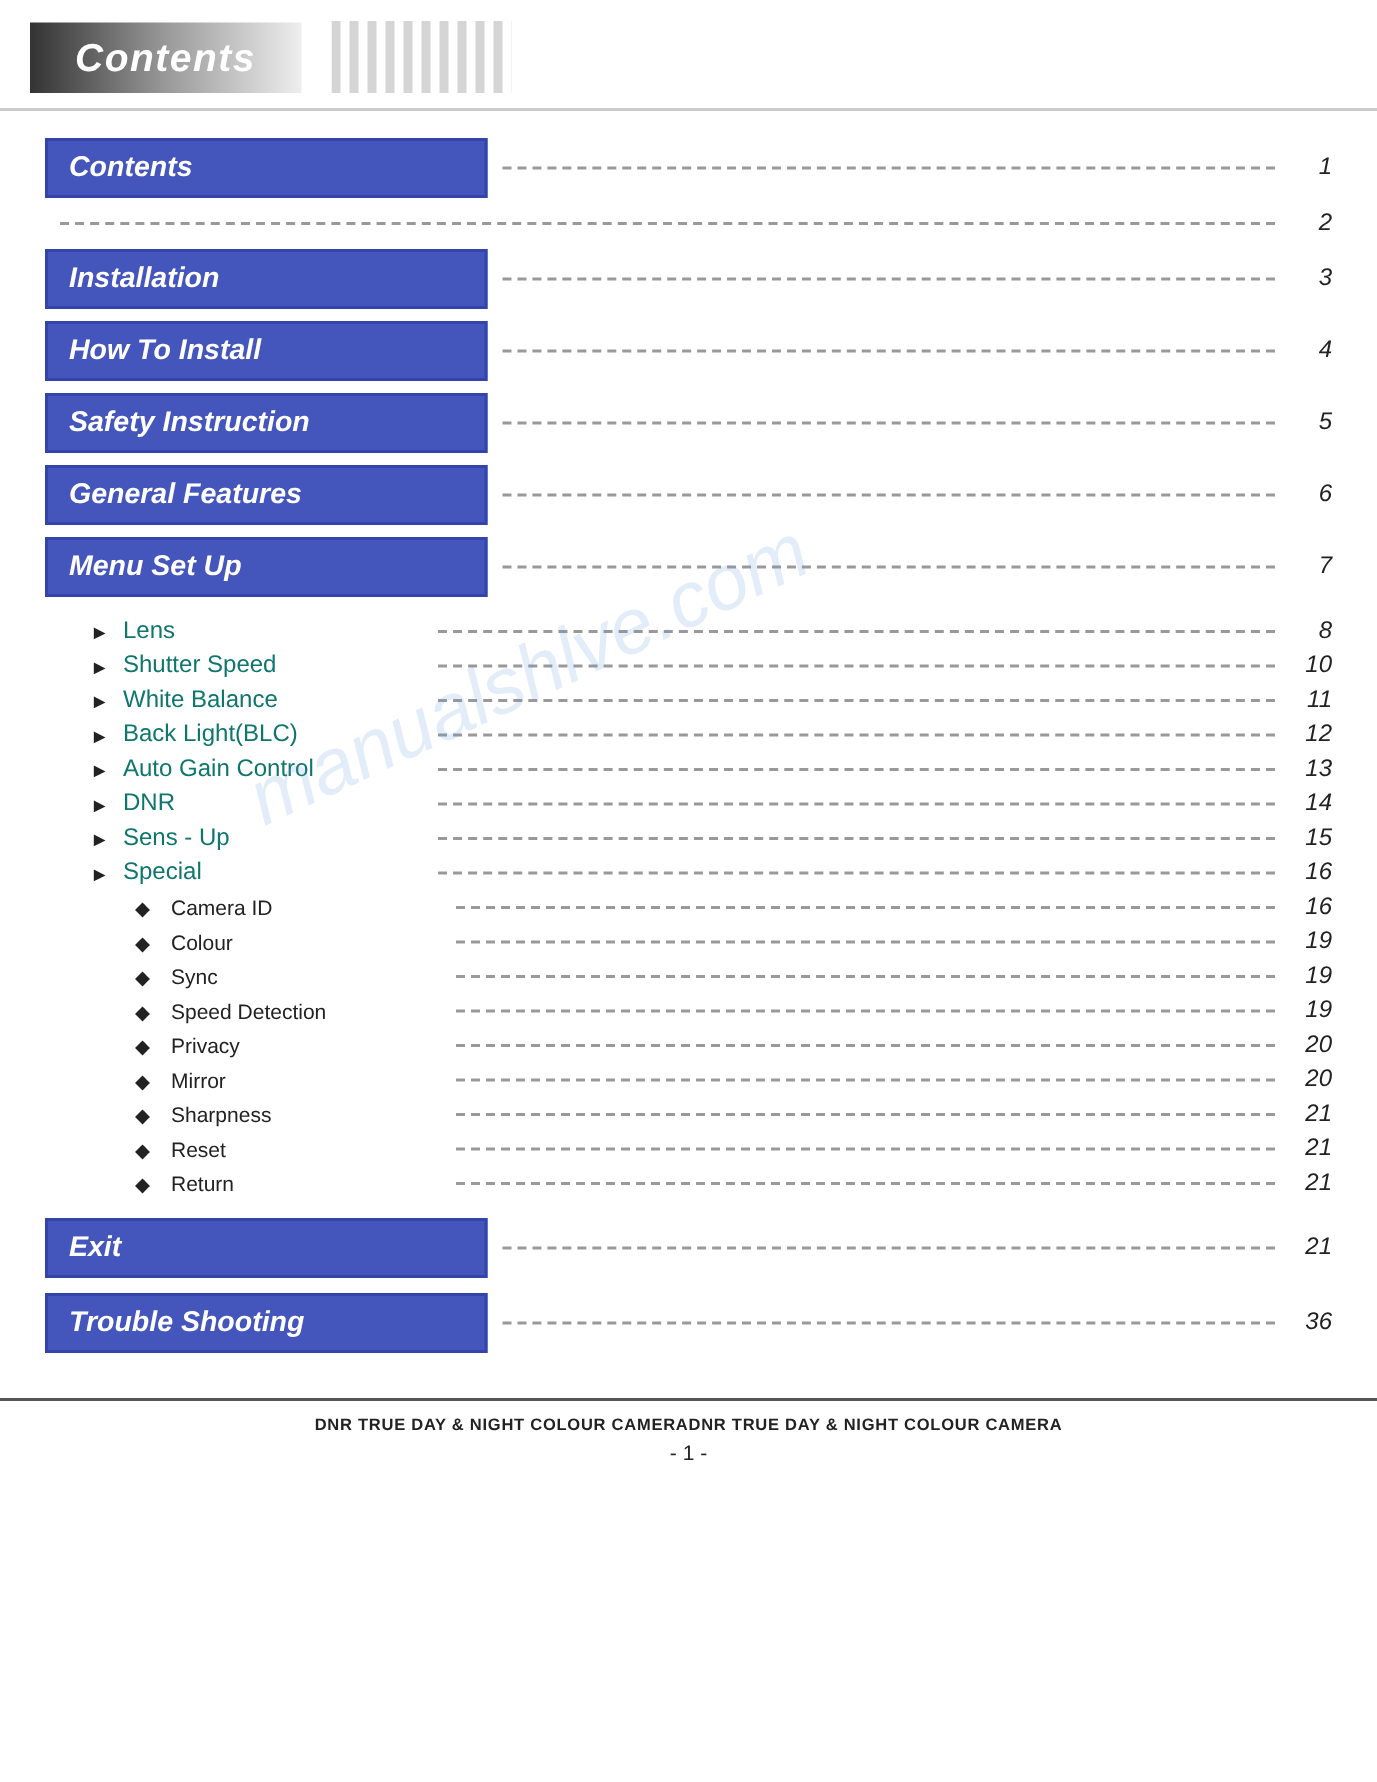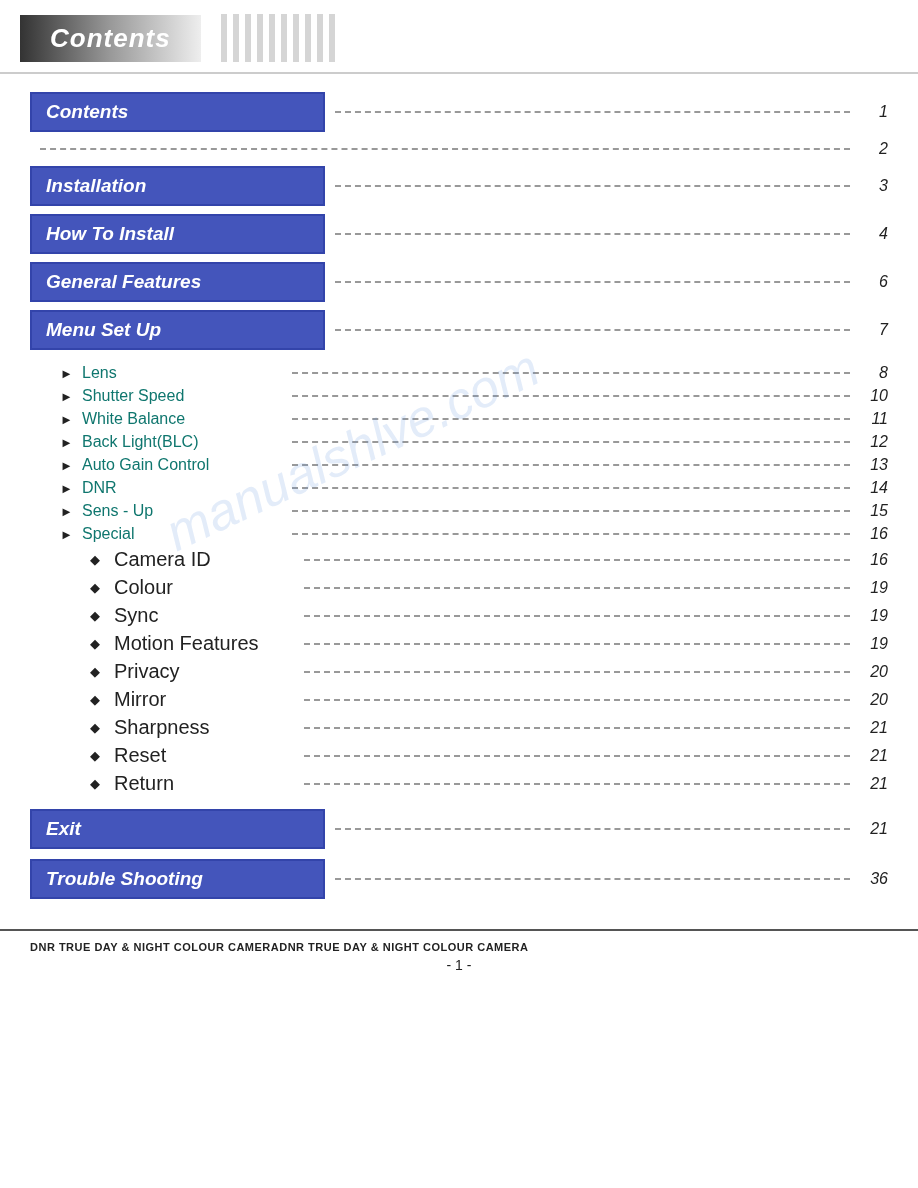--- a/index.html
+++ b/index.html
@@ -129,21 +129,21 @@
     }
 
     .diamond-icon {
       color: #222;
       font-size: 13px;
       margin-right: 8px;
       min-width: 16px;
     }
 
     .diamond-label {
-      font-size: 20px;
+      font-size: 14px;
       color: #222;
       min-width: 180px;
     }
 
     
     .watermark {
       position: absolute;
       top: 420px;
       left: 150px;
       font-size: 52px;
@@ -160,21 +160,21 @@
       border-top: 2px solid #555;
       margin-top: 30px;
       padding: 10px 30px 5px 30px;
       display: flex;
       align-items: flex-end;
       flex-direction: column;
     }
     .footer-top {
       display: flex;
       width: 100%;
-      justify-content: flex-start;
+      justify-content: center;
     }
     .footer-label {
       font-size: 11px;
       font-weight: bold;
       color: #222;
       letter-spacing: 0.5px;
     }
     .footer-page {
       text-align: center;
       font-size: 14px;
@@ -217,20 +217,25 @@
       <div class="toc-dots"></div>
       <span class="toc-page">3</span>
     </div>
 
     <div class="toc-row">
       <div class="toc-label-box">How To Install</div>
       <div class="toc-dots"></div>
       <span class="toc-page">4</span>
     </div>
 
+    <div class="toc-row">
+      <div class="toc-label-box">Safety Instruction</div>
+      <div class="toc-dots"></div>
+      <span class="toc-page">5</span>
+    </div>
 
     <div class="toc-row">
       <div class="toc-label-box">General Features</div>
       <div class="toc-dots"></div>
       <span class="toc-page">6</span>
     </div>
 
     <div class="toc-row">
       <div class="toc-label-box">Menu Set Up</div>
       <div class="toc-dots"></div>
@@ -317,21 +322,21 @@
 
     <div class="diamond-row">
       <span class="diamond-icon">◆</span>
       <span class="diamond-label">Sync</span>
       <div class="toc-dots"></div>
       <span class="toc-page">19</span>
     </div>
 
     <div class="diamond-row">
       <span class="diamond-icon">◆</span>
-      <span class="diamond-label">Motion Features</span>
+      <span class="diamond-label">Speed Detection</span>
       <div class="toc-dots"></div>
       <span class="toc-page">19</span>
     </div>
 
     <div class="diamond-row">
       <span class="diamond-icon">◆</span>
       <span class="diamond-label">Privacy</span>
       <div class="toc-dots"></div>
       <span class="toc-page">20</span>
     </div>

